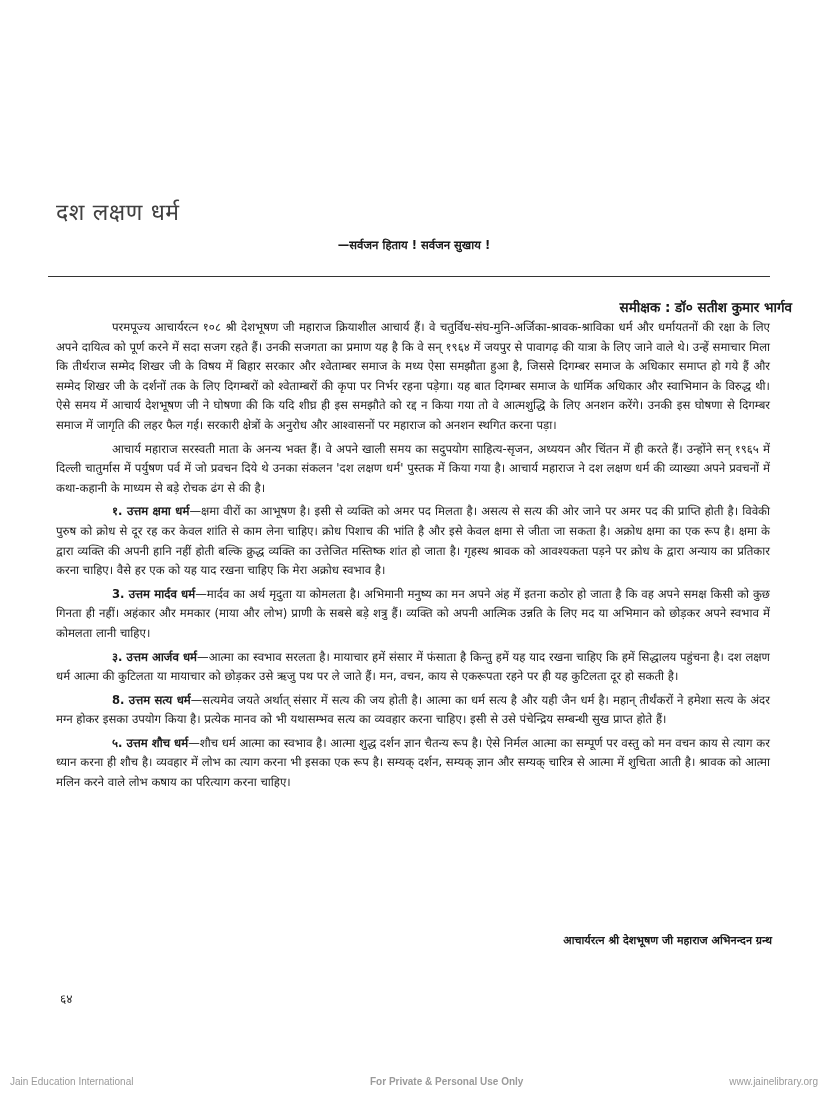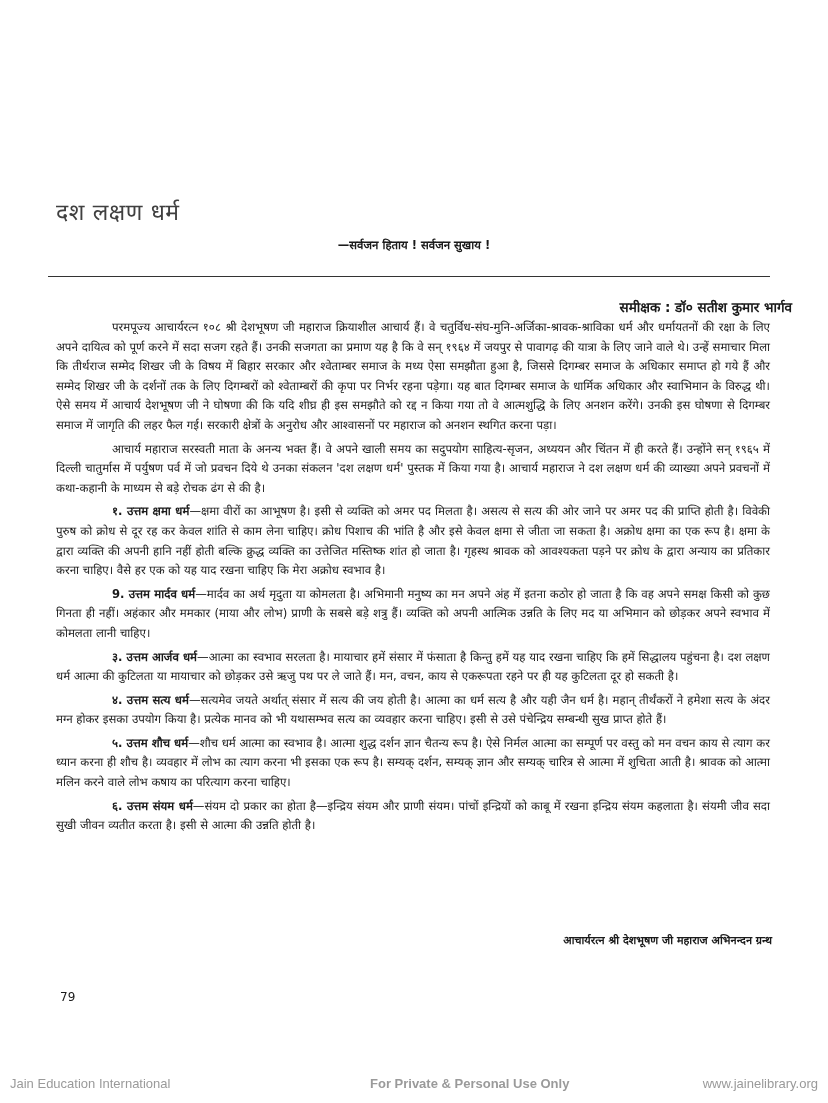--- a/index.html
+++ b/index.html
@@ -8,40 +8,39 @@
   .title { position:absolute; left:56px; top:180px; font-size:23px; font-weight:normal; color:#404040; letter-spacing:0.5px; }
   .motto { position:absolute; left:0; width:828px; top:237px; text-align:center; font-size:11.5px; font-weight:bold; }
   .rule { position:absolute; left:48px; width:722px; top:276px; height:0; border-top:1.6px solid #333; }
   .reviewer { position:absolute; right:36px; top:298px; font-size:13.5px;font-weight:bold; }
   .body-text { position:absolute; left:56px; width:714px; top:318px; font-size:11.6px; line-height:19.6px; text-align:justify; }
   .body-text p { margin:0 0 4px 0; text-indent:56px; }
   .body-text p.first { text-indent:56px; }
   .body-text b { font-weight:bold; }
   .folio { position:absolute; left:60px; top:990px; font-size:12px; }
   .running { position:absolute; right:56px; top:932px; font-size:11px; font-weight:bold; }
-  .footer { position:absolute; top:1076px; font-size:13px; color:#9a9a9a; font-family:"Liberation Sans", sans-serif; }
+  .footer { position:absolute; top:1076px; font-size:10px; color:#9a9a9a; font-family:"Liberation Sans", sans-serif; }
   .f-left { left:10px; } .f-mid { left:370px;font-weight:bold; } .f-right { right:10px; }
 </style>
 </head>
 <body>
 
 <h1 class="title">दश लक्षण धर्म</h1>
 <div class="motto">—सर्वजन हिताय ! सर्वजन सुखाय !</div>
 <div class="rule"></div>
 <div class="reviewer">समीक्षक : डॉ० सतीश कुमार भार्गव</div>
 
 <div class="body-text">
   <p class="first"><span>परमपूज्य आचार्यरत्न १०८ श्री देशभूषण जी महाराज क्रियाशील आचार्य हैं। वे चतुर्विध-संघ-मुनि-अर्जिका-श्रावक-श्राविका धर्म और धर्मायतनों की रक्षा के लिए अपने दायित्व को पूर्ण करने में सदा सजग रहते हैं। उनकी सजगता का प्रमाण यह है कि वे सन् १९६४ में जयपुर से पावागढ़ की यात्रा के लिए जाने वाले थे। उन्हें समाचार मिला कि तीर्थराज सम्मेद शिखर जी के विषय में बिहार सरकार और श्वेताम्बर समाज के मध्य ऐसा समझौता हुआ है, जिससे दिगम्बर समाज के अधिकार समाप्त हो गये हैं और सम्मेद शिखर जी के दर्शनों तक के लिए दिगम्बरों को श्वेताम्बरों की कृपा पर निर्भर रहना पड़ेगा। यह बात दिगम्बर समाज के धार्मिक अधिकार और स्वाभिमान के विरुद्ध थी। ऐसे समय में आचार्य देशभूषण जी ने घोषणा की कि यदि शीघ्र ही इस समझौते को रद्द न किया गया तो वे आत्मशुद्धि के लिए अनशन करेंगे। उनकी इस घोषणा से दिगम्बर समाज में जागृति की लहर फैल गई। सरकारी क्षेत्रों के अनुरोध और आश्वासनों पर महाराज को अनशन स्थगित करना पड़ा।</span></p>
   <p><span>आचार्य महाराज सरस्वती माता के अनन्य भक्त हैं। वे अपने खाली समय का सदुपयोग साहित्य-सृजन, अध्ययन और चिंतन में ही करते हैं। उन्होंने सन् १९६५ में दिल्ली चातुर्मास में पर्युषण पर्व में जो प्रवचन दिये थे उनका संकलन 'दश लक्षण धर्म' पुस्तक में किया गया है। आचार्य महाराज ने दश लक्षण धर्म की व्याख्या अपने प्रवचनों में कथा-कहानी के माध्यम से बड़े रोचक ढंग से की है।</span></p>
   <p><b>१. उत्तम क्षमा धर्म</b><span>—क्षमा वीरों का आभूषण है। इसी से व्यक्ति को अमर पद मिलता है। असत्य से सत्य की ओर जाने पर अमर पद की प्राप्ति होती है। विवेकी पुरुष को क्रोध से दूर रह कर केवल शांति से काम लेना चाहिए। क्रोध पिशाच की भांति है और इसे केवल क्षमा से जीता जा सकता है। अक्रोध क्षमा का एक रूप है। क्षमा के द्वारा व्यक्ति की अपनी हानि नहीं होती बल्कि क्रुद्ध व्यक्ति का उत्तेजित मस्तिष्क शांत हो जाता है। गृहस्थ श्रावक को आवश्यकता पड़ने पर क्रोध के द्वारा अन्याय का प्रतिकार करना चाहिए। वैसे हर एक को यह याद रखना चाहिए कि मेरा अक्रोध स्वभाव है।</span></p>
-  <p><b>9. उत्तम मार्दव धर्म</b><span>—मार्दव का अर्थ मृदुता या कोमलता है। अभिमानी मनुष्य का मन अपने अंह में इतना कठोर हो जाता है कि वह अपने समक्ष किसी को कुछ गिनता ही नहीं। अहंकार और ममकार (माया और लोभ) प्राणी के सबसे बड़े शत्रु हैं। व्यक्ति को अपनी आत्मिक उन्नति के लिए मद या अभिमान को छोड़कर अपने स्वभाव में कोमलता लानी चाहिए।</span></p>
+  <p><b>3. उत्तम मार्दव धर्म</b><span>—मार्दव का अर्थ मृदुता या कोमलता है। अभिमानी मनुष्य का मन अपने अंह में इतना कठोर हो जाता है कि वह अपने समक्ष किसी को कुछ गिनता ही नहीं। अहंकार और ममकार (माया और लोभ) प्राणी के सबसे बड़े शत्रु हैं। व्यक्ति को अपनी आत्मिक उन्नति के लिए मद या अभिमान को छोड़कर अपने स्वभाव में कोमलता लानी चाहिए।</span></p>
   <p><b>३. उत्तम आर्जव धर्म</b><span>—आत्मा का स्वभाव सरलता है। मायाचार हमें संसार में फंसाता है किन्तु हमें यह याद रखना चाहिए कि हमें सिद्धालय पहुंचना है। दश लक्षण धर्म आत्मा की कुटिलता या मायाचार को छोड़कर उसे ऋजु पथ पर ले जाते हैं। मन, वचन, काय से एकरूपता रहने पर ही यह कुटिलता दूर हो सकती है।</span></p>
-  <p><b>४. उत्तम सत्य धर्म</b><span>—सत्यमेव जयते अर्थात् संसार में सत्य की जय होती है। आत्मा का धर्म सत्य है और यही जैन धर्म है। महान् तीर्थंकरों ने हमेशा सत्य के अंदर मग्न होकर इसका उपयोग किया है। प्रत्येक मानव को भी यथासम्भव सत्य का व्यवहार करना चाहिए। इसी से उसे पंचेन्द्रिय सम्बन्धी सुख प्राप्त होते हैं।</span></p>
+  <p><b>8. उत्तम सत्य धर्म</b><span>—सत्यमेव जयते अर्थात् संसार में सत्य की जय होती है। आत्मा का धर्म सत्य है और यही जैन धर्म है। महान् तीर्थंकरों ने हमेशा सत्य के अंदर मग्न होकर इसका उपयोग किया है। प्रत्येक मानव को भी यथासम्भव सत्य का व्यवहार करना चाहिए। इसी से उसे पंचेन्द्रिय सम्बन्धी सुख प्राप्त होते हैं।</span></p>
   <p><b>५. उत्तम शौच धर्म</b><span>—शौच धर्म आत्मा का स्वभाव है। आत्मा शुद्ध दर्शन ज्ञान चैतन्य रूप है। ऐसे निर्मल आत्मा का सम्पूर्ण पर वस्तु को मन वचन काय से त्याग कर ध्यान करना ही शौच है। व्यवहार में लोभ का त्याग करना भी इसका एक रूप है। सम्यक् दर्शन, सम्यक् ज्ञान और सम्यक् चारित्र से आत्मा में शुचिता आती है। श्रावक को आत्मा मलिन करने वाले लोभ कषाय का परित्याग करना चाहिए।</span></p>
-  <p><b>६. उत्तम संयम धर्म</b><span>—संयम दो प्रकार का होता है—इन्द्रिय संयम और प्राणी संयम। पांचों इन्द्रियों को काबू में रखना इन्द्रिय संयम कहलाता है। संयमी जीव सदा सुखी जीवन व्यतीत करता है। इसी से आत्मा की उन्नति होती है।</span></p>
 </div>
 
-<div class="folio">79</div>
+<div class="folio">६४</div>
 <div class="running">आचार्यरत्न श्री देशभूषण जी महाराज अभिनन्दन ग्रन्थ</div>
 
 <div class="footer f-left">Jain Education International</div>
 <div class="footer f-mid">For Private &amp; Personal Use Only</div>
 <div class="footer f-right">www.jainelibrary.org</div>
 
 </body></html>

